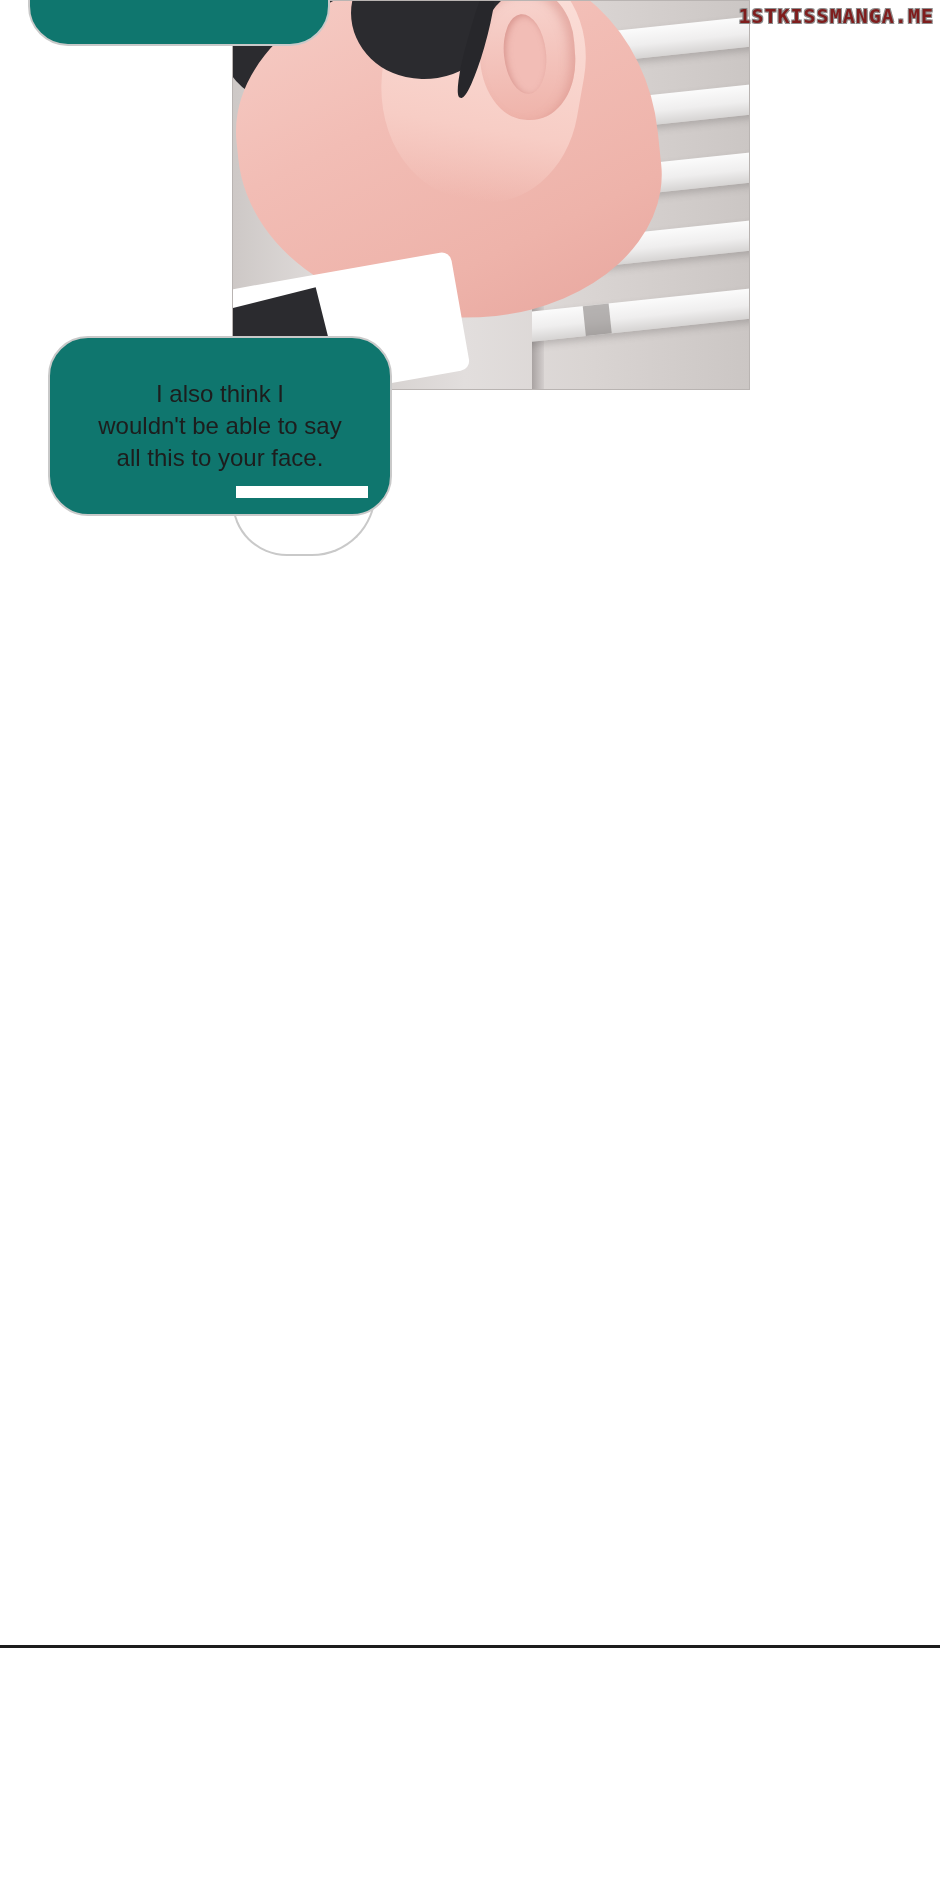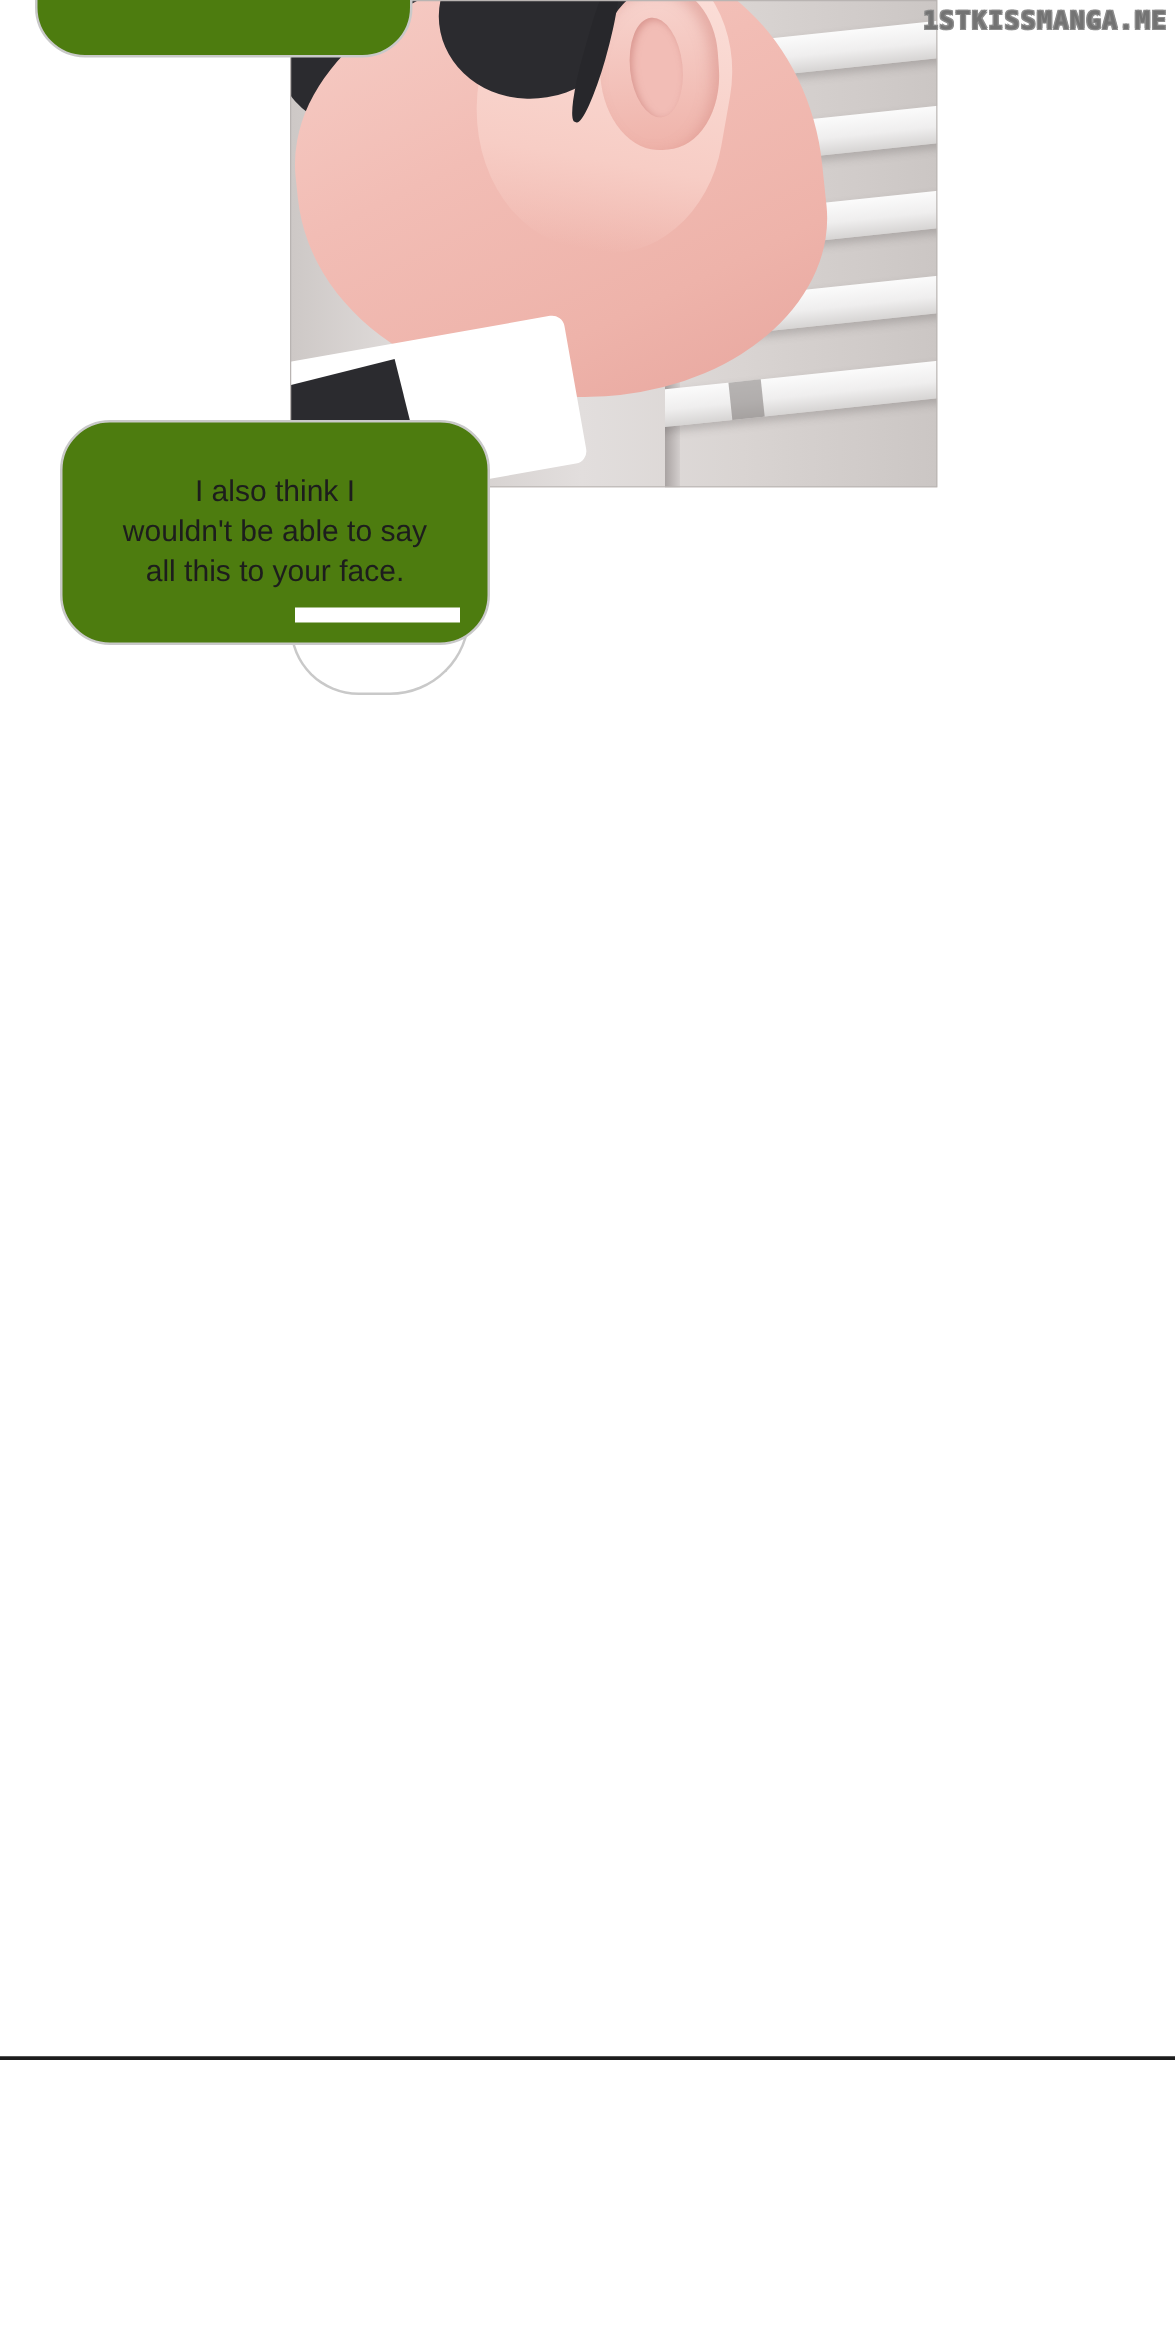--- a/index.html
+++ b/index.html
@@ -188,33 +188,33 @@
 
   
   .watermark {
     position: absolute;
     right: 6px;
     top: 4px;
     font-family: "DejaVu Sans Mono", monospace;
     font-size: 20px;
     letter-spacing: 1px;
     font-weight: bold;
-    color: #737373;
+    color: #7f1d1d;
     text-shadow:
       -1px -1px 0 #8d8d8d,
        1px -1px 0 #8d8d8d,
       -1px  1px 0 #8d8d8d,
        1px  1px 0 #8d8d8d;
     white-space: nowrap;
   }
 
   
   .bubble {
     position: absolute;
-    background: #4d7c0f;
+    background: #0f766e;
     border: 2px solid #c9c9c9;
     border-radius: 40px;
     box-sizing: border-box;
     display: flex;
     align-items: center;
     justify-content: center;
     text-align: center;
     color: #1d1d1d;
     font-size: 24px;
     line-height: 1.33;

